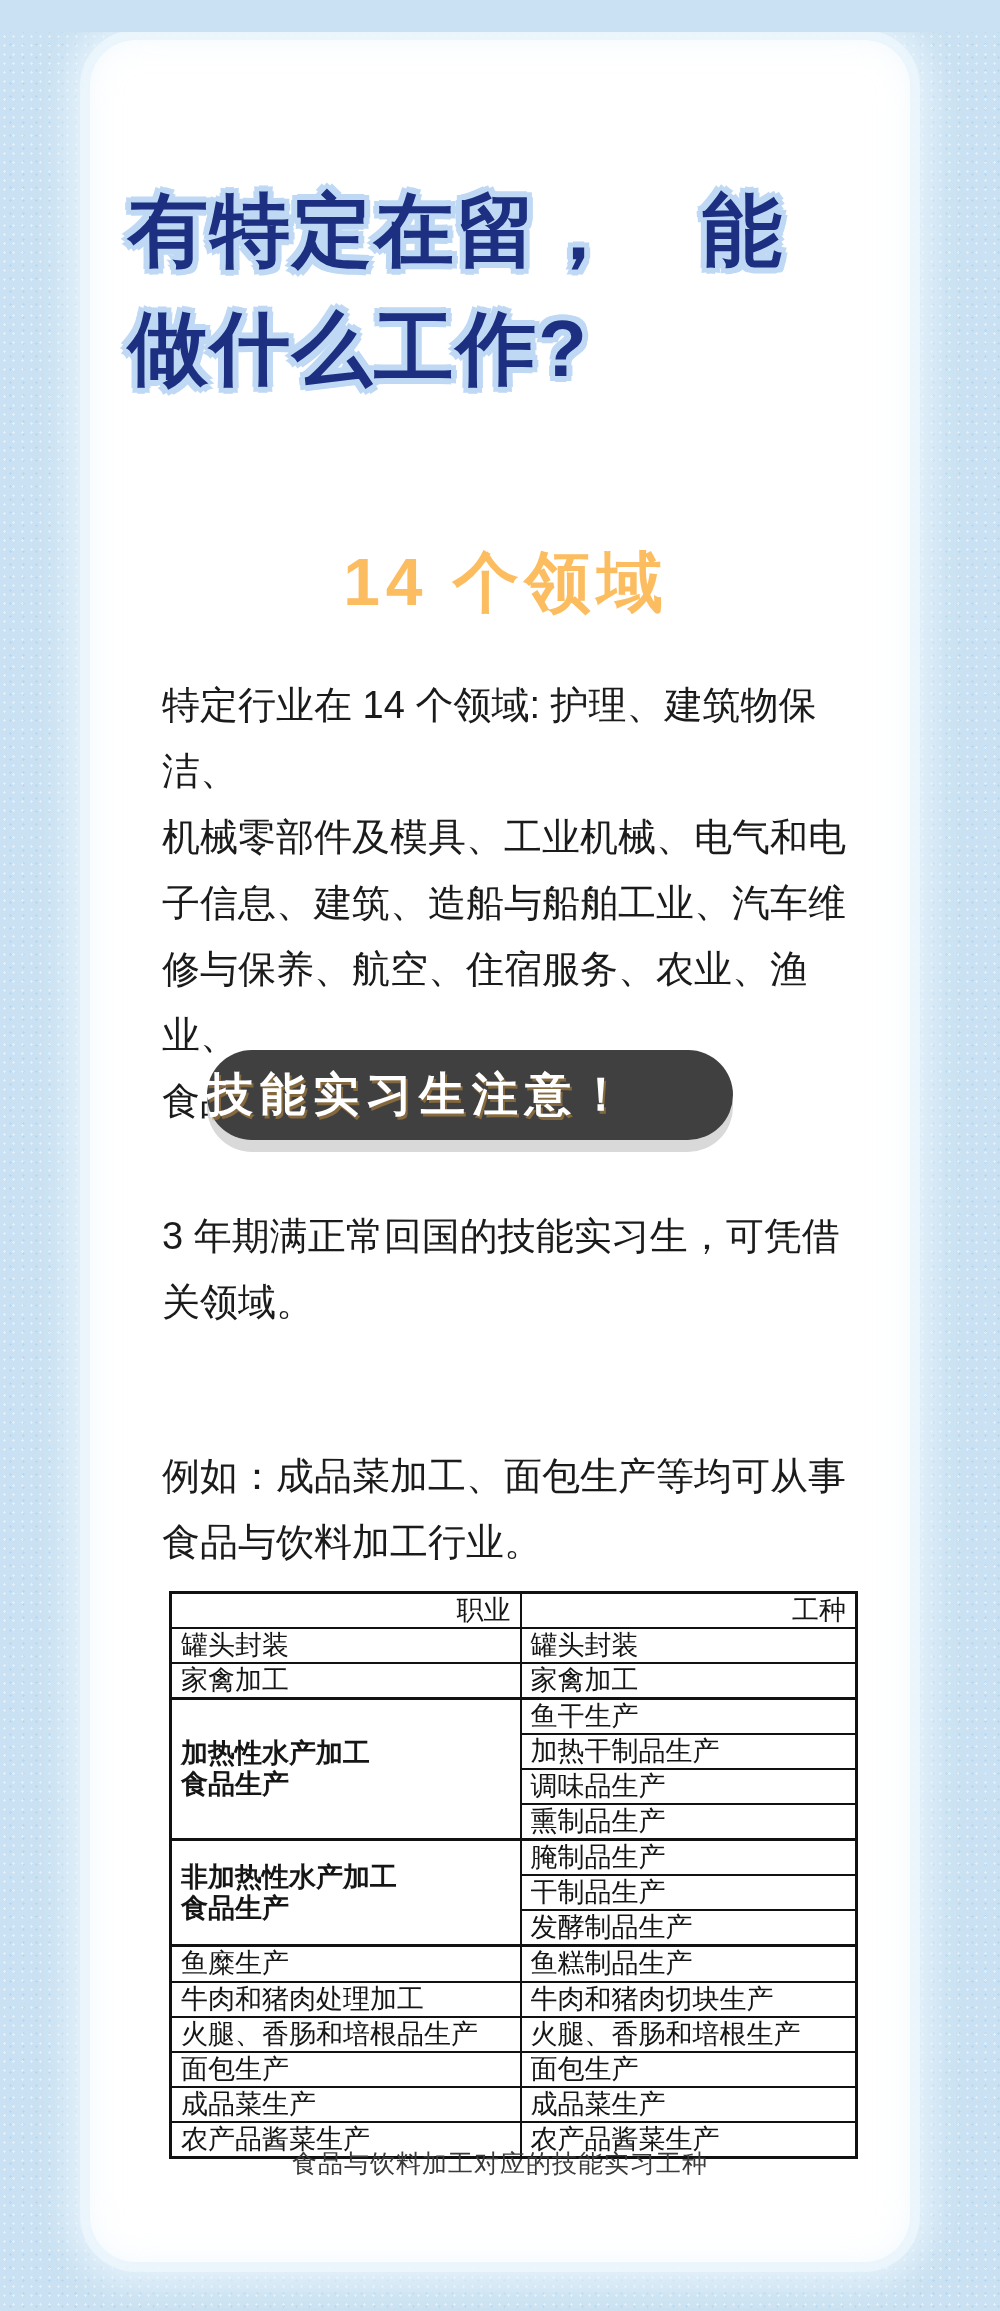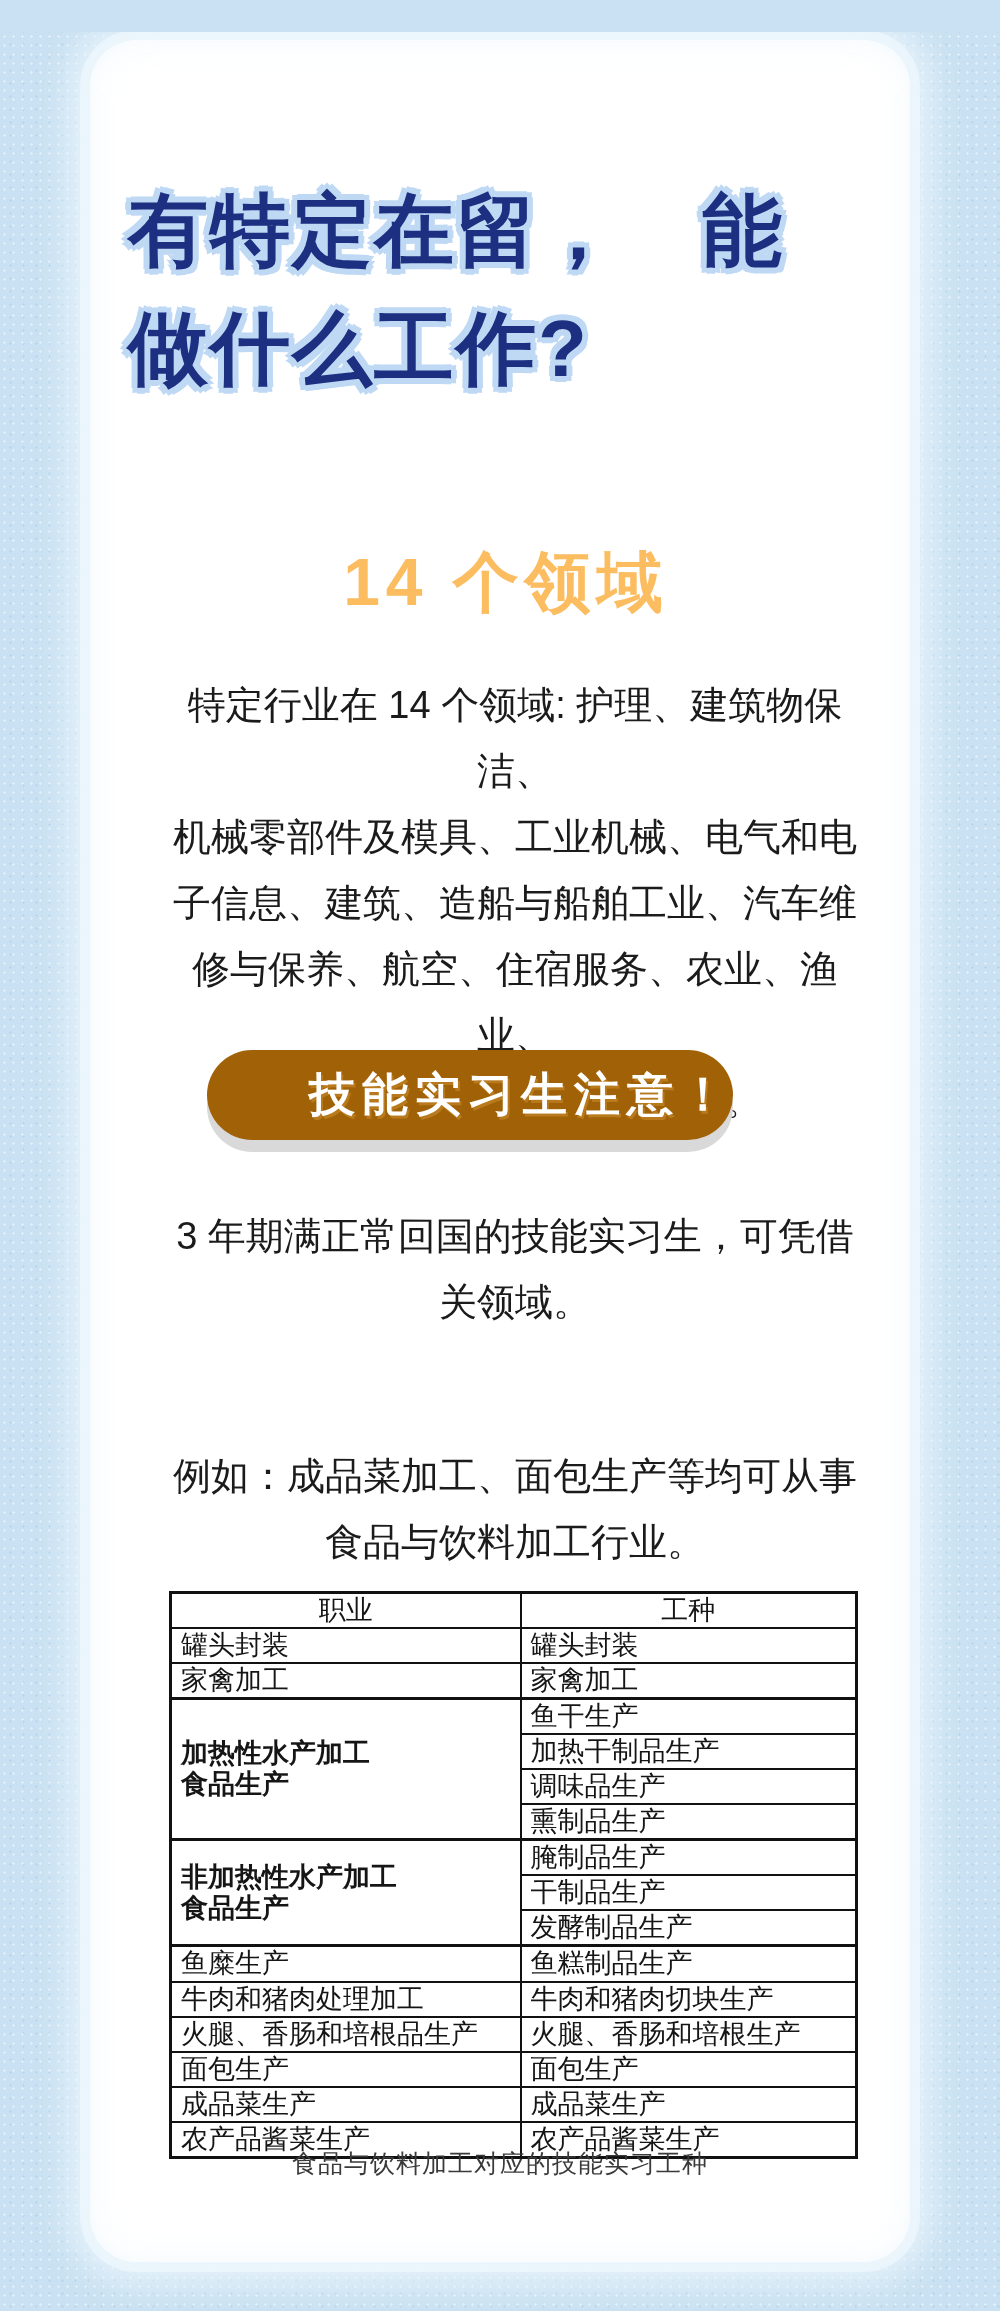--- a/index.html
+++ b/index.html
@@ -33,47 +33,47 @@
       -6px 0 0 #bfd9f5, 6px 0 0 #bfd9f5, 0 -6px 0 #bfd9f5, 0 6px 0 #bfd9f5;
   }
   .section-heading {
     position:absolute; left:0; top:498px; width:820px;
     text-align:center; font-size:66px; font-weight:900; letter-spacing:6px;
     color:#fcbd60;
     padding-left:12px;
   }
   .para {
     position:absolute; left:72px; width:706px;
-    font-size:38px; line-height:66px; color:#1b1b1b; font-weight:400;text-align:center;
+    font-size:38px; line-height:66px; color:#1b1b1b; font-weight:400;
   }
   .para-intro   { top:632px; }
   .para-trainee { top:1163px; }
   .para-example { top:1403px; }
   .notice-badge {
     position:absolute; left:117px; top:1010px; width:526px; height:90px;
-    background:#a16207; border-radius:46px;
+    background:#404040; border-radius:46px;
     box-shadow: 0 12px 0 #d9d9d9;
-    display:flex; align-items:center; justify-content:flex-end;
+    display:flex; align-items:center; justify-content:flex-start;
   }
   .notice-badge .label {
     color:#ffffff; font-size:46px; font-weight:900; letter-spacing:7px;
     text-shadow: 2px 3px 0 rgba(216,152,60,.45);
   }
   table.jobtable {
     position:absolute; left:79px; top:1551px; width:686px;
     border-collapse:collapse; table-layout:fixed;
     font-family:"Liberation Serif", serif; font-size:27px; color:#151515;
     border:3px solid #111;
   }
   .jobtable th, .jobtable td {
     border:2px solid #111; height:31px; padding:1px 9px;
     vertical-align:middle; line-height:1.15; font-weight:400;
     overflow:hidden; white-space:nowrap;
   }
-  .jobtable th { text-align:center; }
+  .jobtable th { text-align:right; }
   .jobtable td.multi { white-space:pre-line;font-weight:bold; }
   .jobtable tr.gb td { border-top-width:3px; }
   .col-occ { width:350px; } .col-type { width:336px; }
   .table-caption {
     position:absolute; left:0; top:2107px; width:820px; text-align:center;
     font-size:25px; color:#3a3a3a; letter-spacing:1px;
   }
 </style>
 </head>
 <body>

